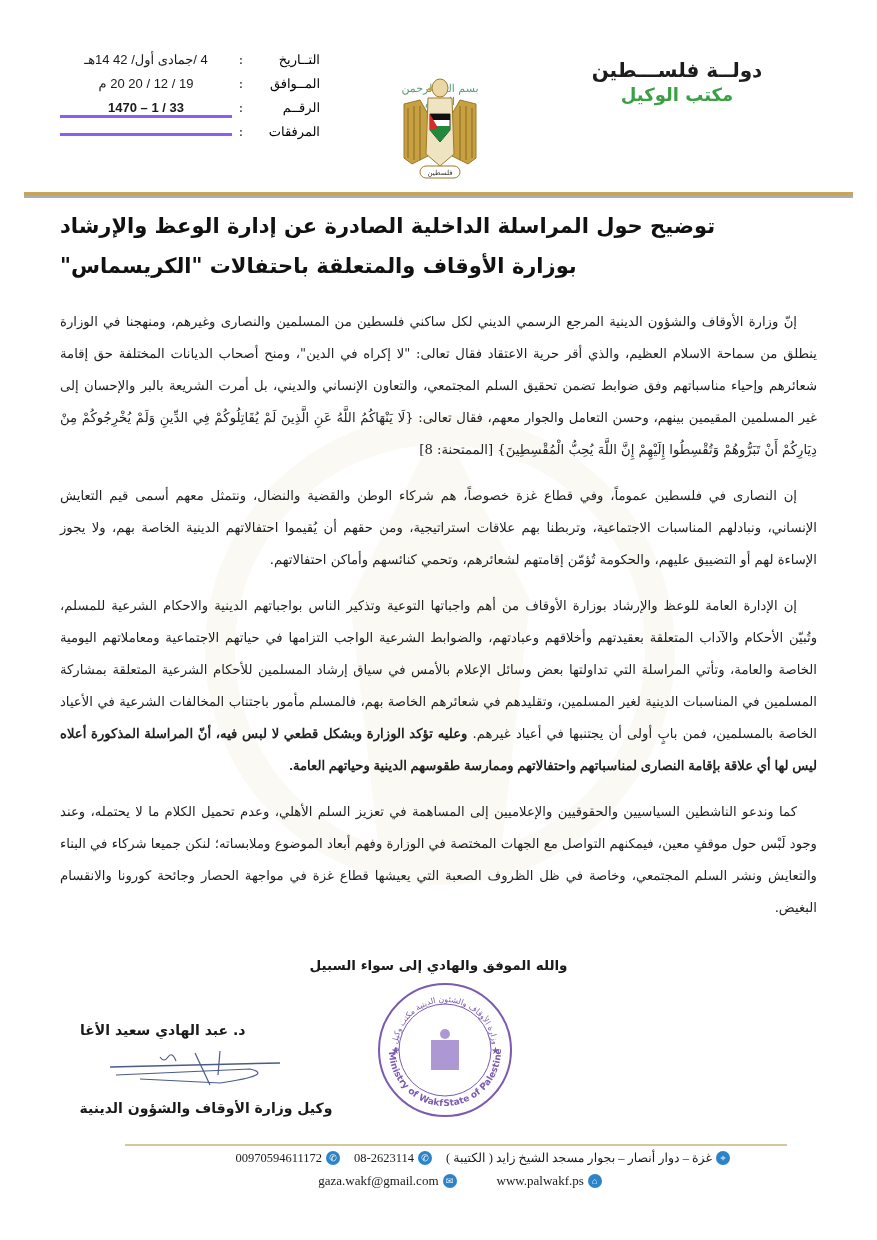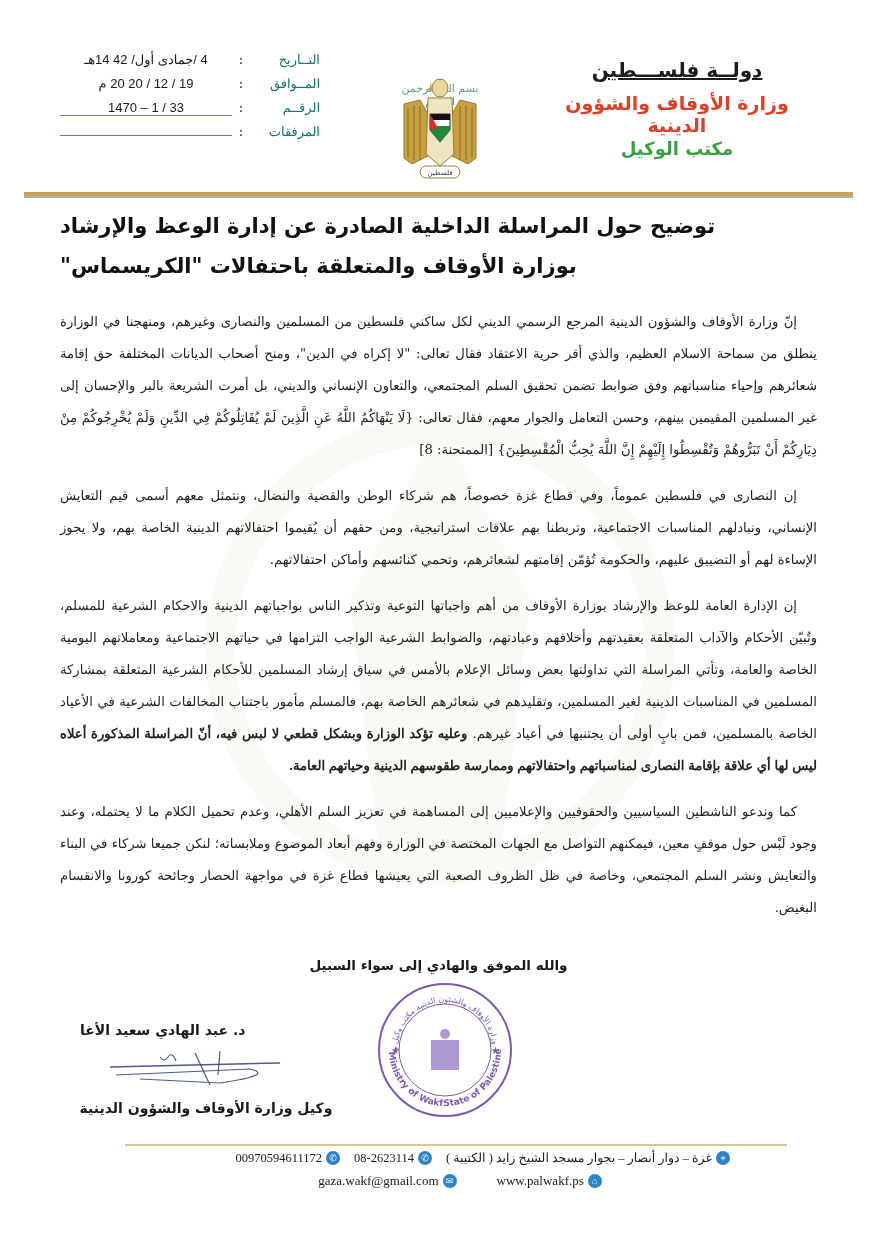--- a/index.html
+++ b/index.html
@@ -2,26 +2,26 @@
 <html><head>
 <meta charset="utf-8">
 <style>
   html, body { margin:0; padding:0; background:#ffffff; }
   body { width:877px; height:1240px; position:relative; overflow:hidden;
          font-family:"DejaVu Sans", sans-serif; color:#1a1a1a; }
   .abs { position:absolute; }
   
   .meta { left:60px; top:52px; width:260px; font-size:13px; direction:rtl; font-family:"DejaVu Serif", serif; }
   .meta-row { display:flex; align-items:baseline; height:24px; }
-  .meta-label { width:70px; text-align:right; color:#0f766e; }
+  .meta-label { width:70px; text-align:right; color:#000000; }
   .meta-colon { width:18px; text-align:center; }
   .meta-value { flex:1; text-align:center; font-family:"Liberation Sans", sans-serif; font-size:13px; border-bottom:1px solid transparent; }
-  .meta-value.underline { border-bottom:1px solid #8b5cf6; }
+  .meta-value.underline { border-bottom:3px solid #8b5cf6;font-weight:bold; }
   .org { right:70px; top:58px; width:260px; text-align:center; direction:rtl; }
-  .org-country { font-size:20px; font-weight:bold; color:#1d1d1d; letter-spacing:1px;text-decoration:underline; }
+  .org-country { font-size:20px; font-weight:bold; color:#1d1d1d; letter-spacing:1px; }
   .org-ministry { font-size:19px; font-weight:bold; color:#d9412b; margin-top:10px; }
   .org-office { font-size:18px; font-weight:bold; color:#3aa045; margin-top:2px; }
   .basmala { left:385px; top:38px; width:110px; text-align:center; font-size:11px; color:#5a9e7a; font-family:"DejaVu Serif", serif;margin-top:44px; }
   .emblem { left:398px; top:74px; width:84px; height:108px; }
   .divider { left:24px; right:24px; top:192px; height:4px; background:#c9a45a; }
   .divider2 { left:24px; right:24px; top:196px; height:2px; background:#a7afb5; }
   
   .title { left:60px; width:757px; text-align:left; direction:rtl; font-weight:bold; font-size:21px; color:#111; }
   
   .body-text { left:60px; width:757px; direction:rtl; text-align:justify; font-family:"DejaVu Serif", serif; font-size:13.2px; line-height:32px; color:#222; }
@@ -97,21 +97,20 @@
   <path d="M32 40 L52 40 L52 46 L32 46 Z" fill="#111"></path>
   <path d="M32 52 L52 52 L52 56 L42 68 L32 56 Z" fill="#1f8a3a"></path>
   <path d="M32 40 L40 54 L32 56 Z" fill="#d62b2b"></path>
 
   <rect x="22" y="92" width="40" height="12" rx="6" fill="#ffffff" stroke="#9a7a2a"></rect>
   <text x="42" y="101" font-size="7" text-anchor="middle" fill="#333" font-family="DejaVu Sans, sans-serif">فلسطين</text>
 </svg>
 
 <div class="abs org">
   <div class="org-country">دولــة فلســـطين</div>
-  <div class="org-ministry">وزارة الأوقاف والشؤون الدينية</div>
   <div class="org-office">مكتب الوكيل</div>
 </div>
 
 <div class="abs divider"></div>
 <div class="abs divider2"></div>
 
 <div class="abs title" style="top:214px;">توضيح حول المراسلة الداخلية الصادرة عن إدارة الوعظ والإرشاد</div>
 <div class="abs title" style="top:254px;">بوزارة الأوقاف والمتعلقة باحتفالات "الكريسماس"</div>
 
 <div class="abs body-text" style="top:306px;">

